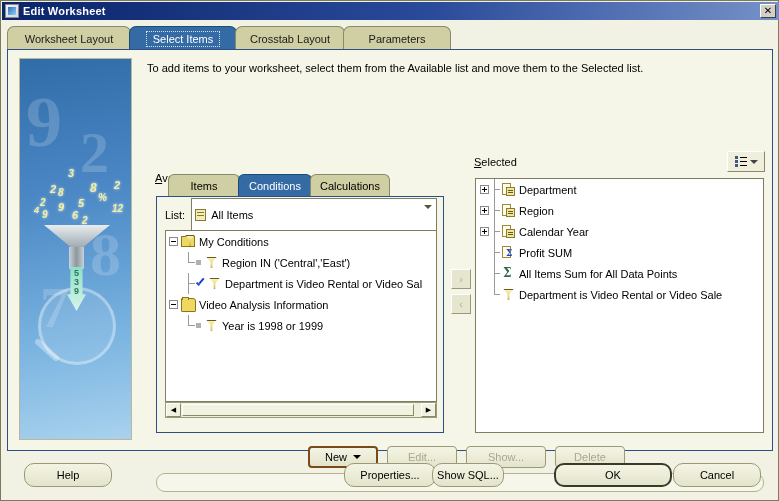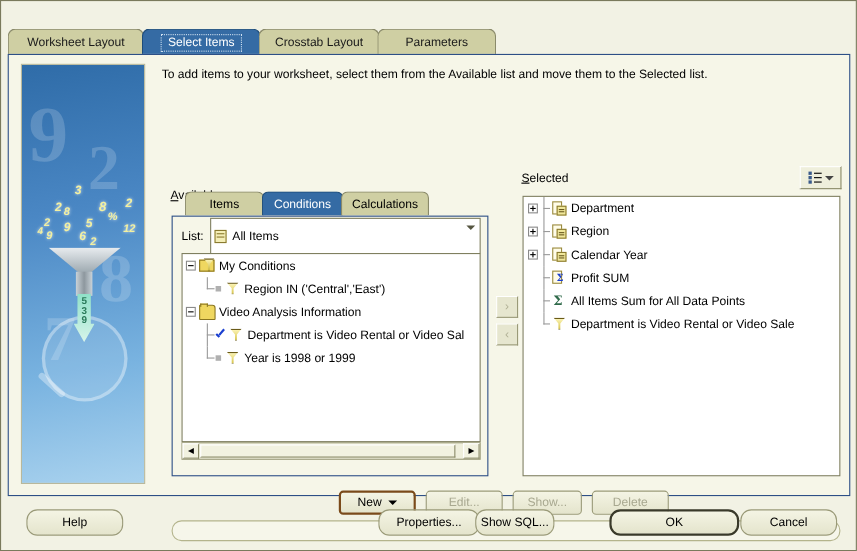--- a/index.html
+++ b/index.html
@@ -193,20 +193,25 @@
        background:#f6f6ea;border:1px solid #b4b48c;border-radius:9px;box-sizing:border-box;}
 
   .footer{position:absolute;left:0;top:452px;width:779px;height:49px;}
   .footer .btn{position:absolute;height:24px;border-radius:10px;}
 </style>
 </head>
 <body>
 
 <div class="window">
 
+  <div class="titlebar">
+    <div class="title-icon"></div>
+    <div class="title-text">Edit Worksheet</div>
+    <div class="close-btn">✕</div>
+  </div>
 
   <div class="tabstrip">
     <div class="tab" style="left:0px;width:124px;">
       <span class="tab-inner">Worksheet Layout</span>
       </div>
     <div class="tab active" style="left:122px;width:108px;">
       <span class="tab-inner">Select Items</span>
       </div>
     <div class="tab" style="left:228px;width:110px;">
       <span class="tab-inner">Crosstab Layout</span>
@@ -295,39 +300,39 @@
             <span class="vl"></span>
               <span class="hl"></span>
             </span>
           <span class="dotsq"></span>
           <span class="ico ico-funnel">
               <span class="fu"></span>
             </span>
           <span>Region IN ('Central','East')</span>
         </div>
 
+        <div class="trow" style="padding-left:16px;">
+          <span class="elbow">
+            <span class="vlf"></span>
+              <span class="hl"></span>
+            </span>
+          <span class="chk"></span>
+          <span class="ico ico-funnel">
+              <span class="fu"></span>
+            </span>
+          <span>Department is Video Rental or Video Sal</span>
+        </div>
+
         <div class="trow" style="padding-left:2px;">
           <span class="tw">
             <span class="box"></span>
               <span class="h"></span>
             </span>
           <span class="ico ico-folder"></span>
           <span>Video Analysis Information</span>
-        </div>
-
-        <div class="trow" style="padding-left:16px;">
-          <span class="elbow">
-            <span class="vlf"></span>
-              <span class="hl"></span>
-            </span>
-          <span class="chk"></span>
-          <span class="ico ico-funnel">
-              <span class="fu"></span>
-            </span>
-          <span>Department is Video Rental or Video Sal</span>
         </div>
 
         <div class="trow" style="padding-left:16px;">
           <span class="elbow">
             <span class="vl"></span>
               <span class="hl"></span>
             </span>
           <span class="dotsq"></span>
           <span class="ico ico-funnel">
               <span class="fu"></span>
@@ -457,21 +462,21 @@
       </div>
 
     </div>
 
     <div class="btnrow">
       <div class="btn btn-new">
         <span>New</span>
         <span class="dd"></span>
       </div>
       <div class="btn disabled" style="width:70px;">Edit...</div>
-      <div class="btn disabled" style="width:63px;">Show...</div>
+      <div class="btn disabled" style="width:80px;">Show...</div>
       <div class="btn disabled" style="width:70px;">Delete</div>
     </div>
 
     <div class="statusbar"></div>
 
   </div>
 
   <div class="footer">
     <div class="btn" style="left:23px;top:10px;width:88px;">Help</div>
     <div class="btn" style="left:343px;top:10px;width:92px;">Properties...</div>

